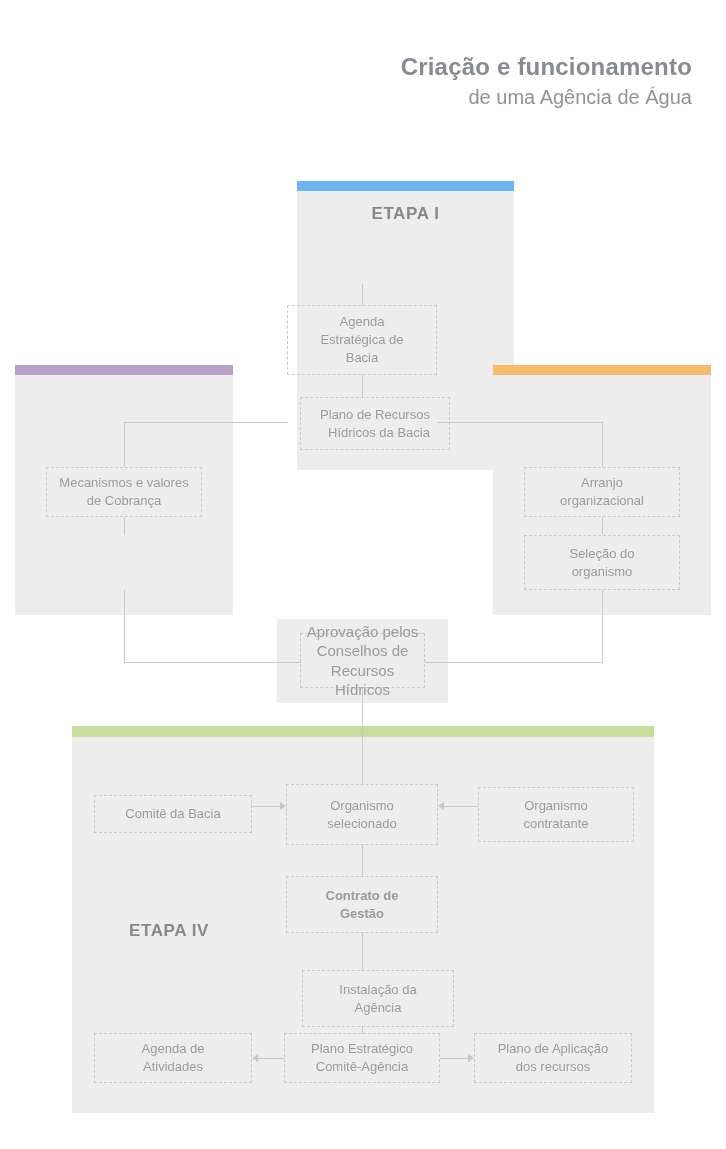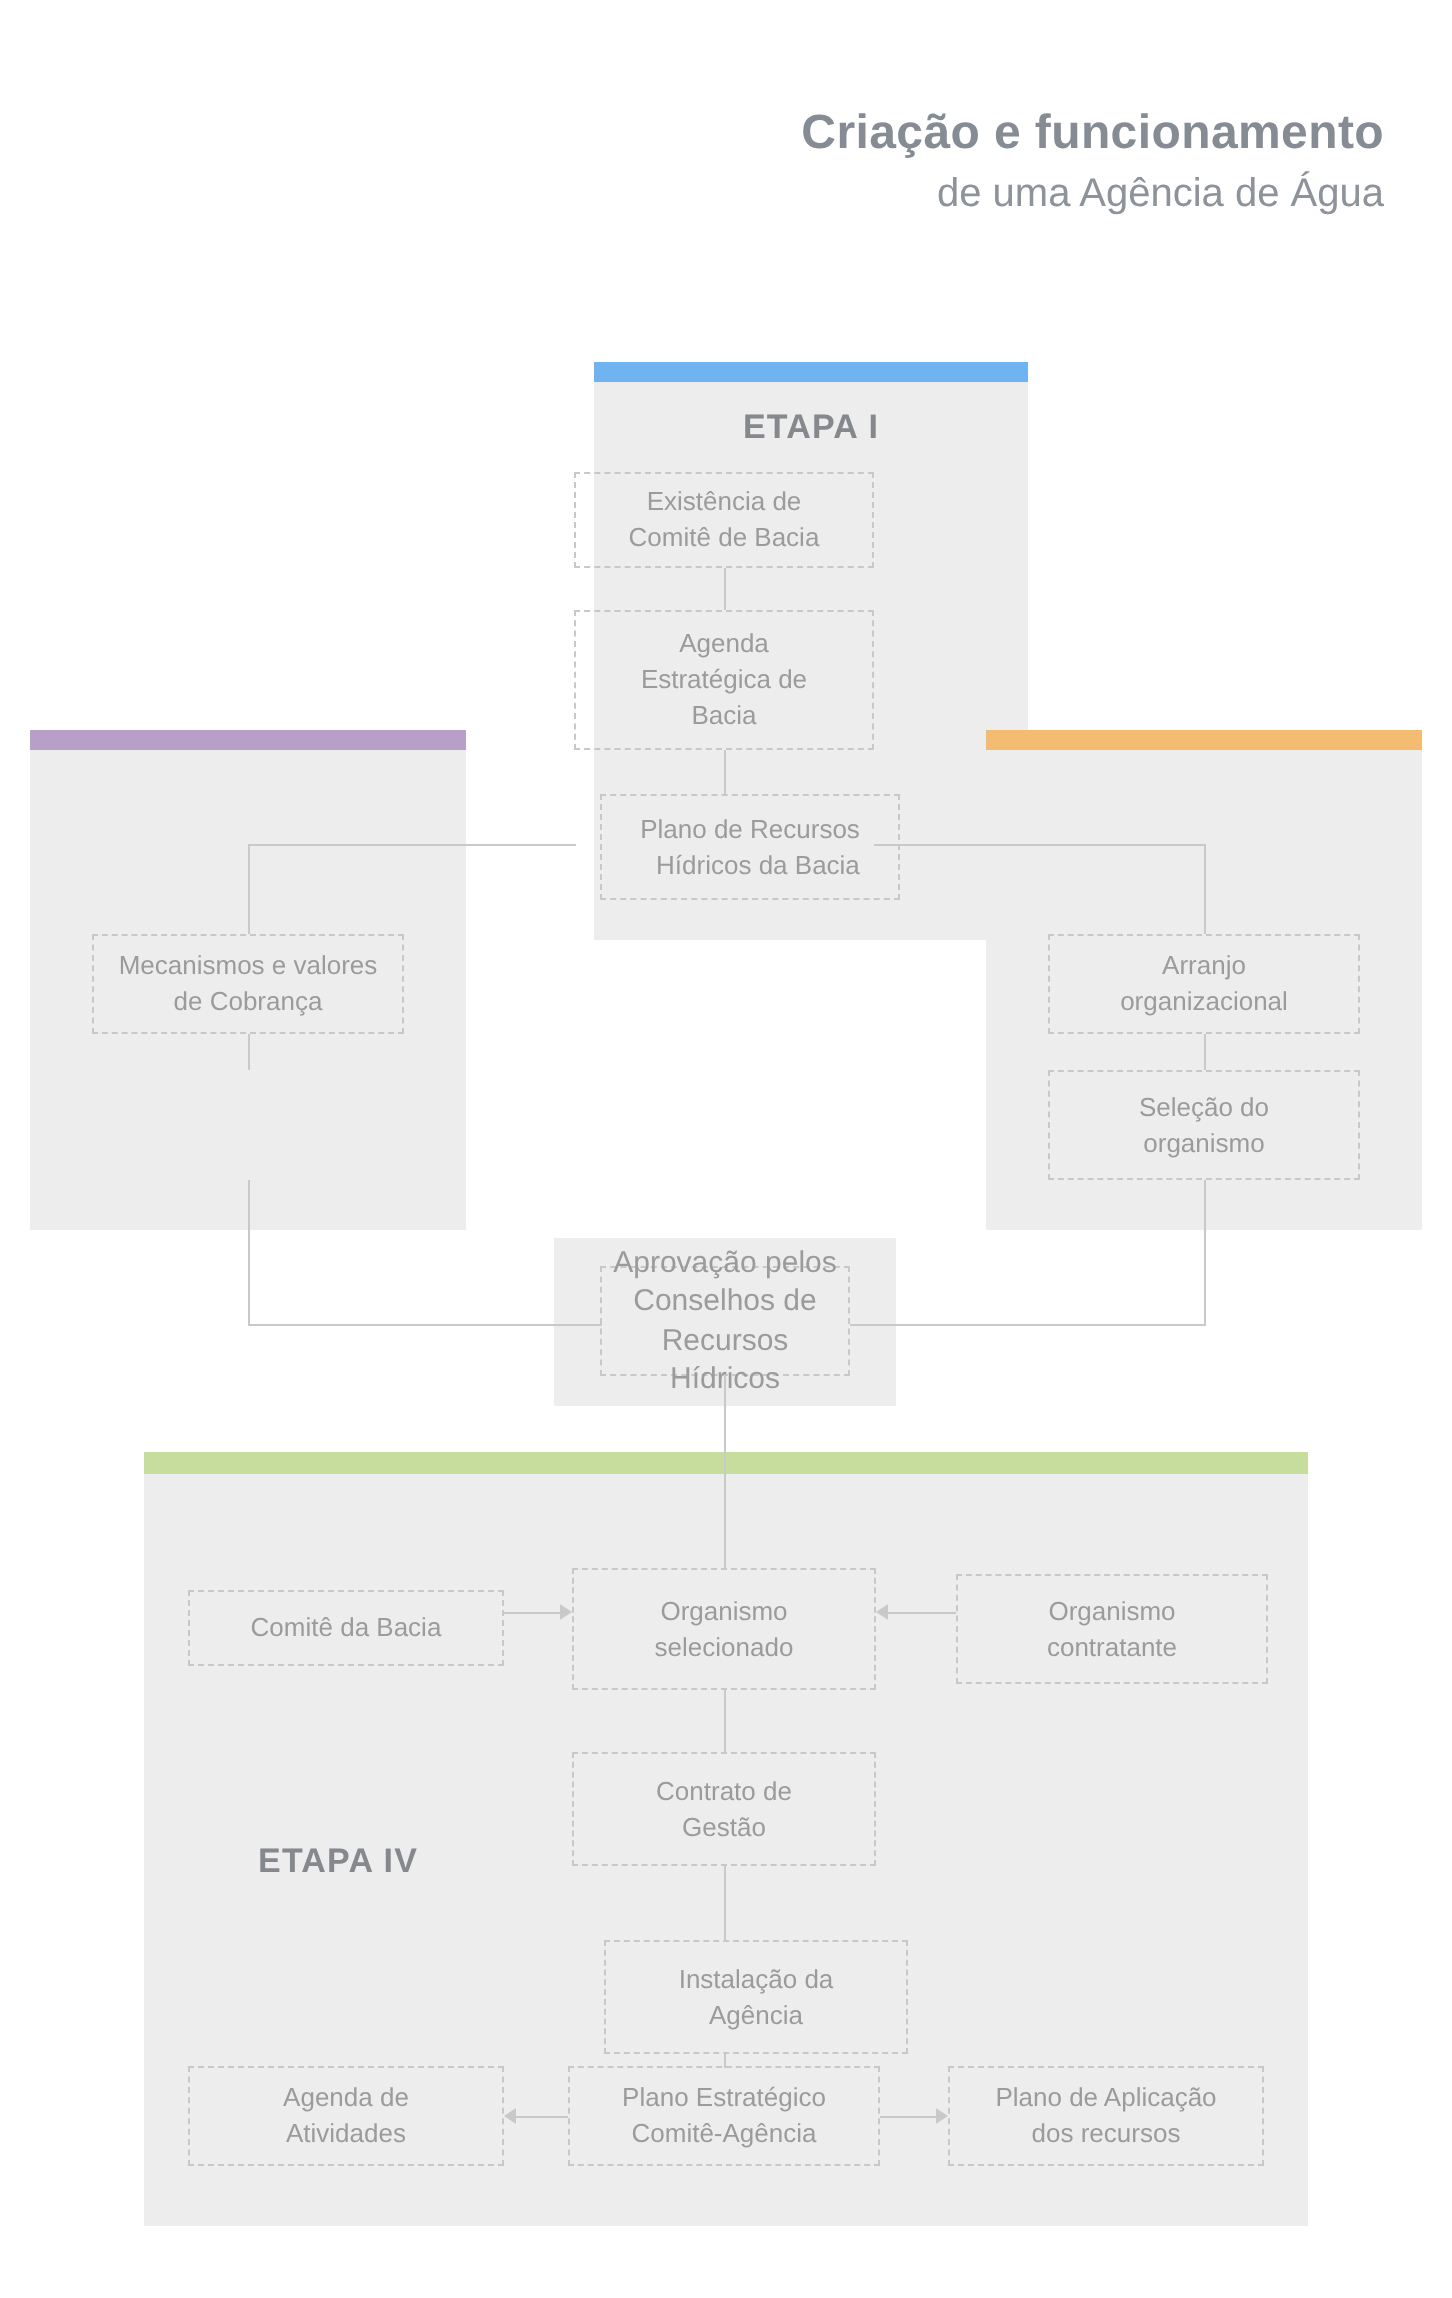--- a/index.html
+++ b/index.html
@@ -62,22 +62,20 @@
     <div class="bar bar3"></div>
   </section>
 
   <section class="panel" style="left:277px; top:619px; width:171px; height:84px;"></section>
 
   <section class="panel" style="left:72px; top:726px; width:582px; height:387px;">
     <div class="bar bar4 tall"></div>
   </section>
   <h2 class="stage-h h4abs">ETAPA IV</h2>
 
-  <div class="box" style="left:287px; top:236px; width:150px; height:48px;">Existência de
-Comitê de Bacia</div>
   <div class="box" style="left:287px; top:305px; width:150px; height:70px;">Agenda
 Estratégica de
 Bacia</div>
   <div class="box" style="left:300px; top:397px; width:150px; height:53px;text-align:right;">Plano de Recursos
 Hídricos da Bacia</div>
 
   <div class="box" style="left:46px; top:467px; width:156px; height:50px;">Mecanismos e valores
 de Cobrança</div>
 
   <div class="box" style="left:524px; top:467px; width:156px; height:50px;">Arranjo
@@ -87,21 +85,21 @@
 
   <div class="box small" style="left:300px; top:633px; width:125px; height:55px;">Aprovação pelos
 Conselhos de
 Recursos Hídricos</div>
 
   <div class="box" style="left:94px; top:795px; width:158px; height:38px;">Comitê da Bacia</div>
   <div class="box" style="left:286px; top:784px; width:152px; height:61px;">Organismo
 selecionado</div>
   <div class="box" style="left:478px; top:787px; width:156px; height:55px;">Organismo
 contratante</div>
-  <div class="box" style="left:286px; top:876px; width:152px; height:57px;">Contrato de
+  <div class="box" style="left:286px; top:876px; width:152px; height:57px;font-weight:bold;">Contrato de
 Gestão</div>
   <div class="box" style="left:302px; top:970px; width:152px; height:57px;">Instalação da
 Agência</div>
   <div class="box" style="left:94px; top:1033px; width:158px; height:50px;">Agenda de
 Atividades</div>
   <div class="box" style="left:284px; top:1033px; width:156px; height:50px;">Plano Estratégico
 Comitê-Agência</div>
   <div class="box" style="left:474px; top:1033px; width:158px; height:50px;">Plano de Aplicação
 dos recursos</div>
 

